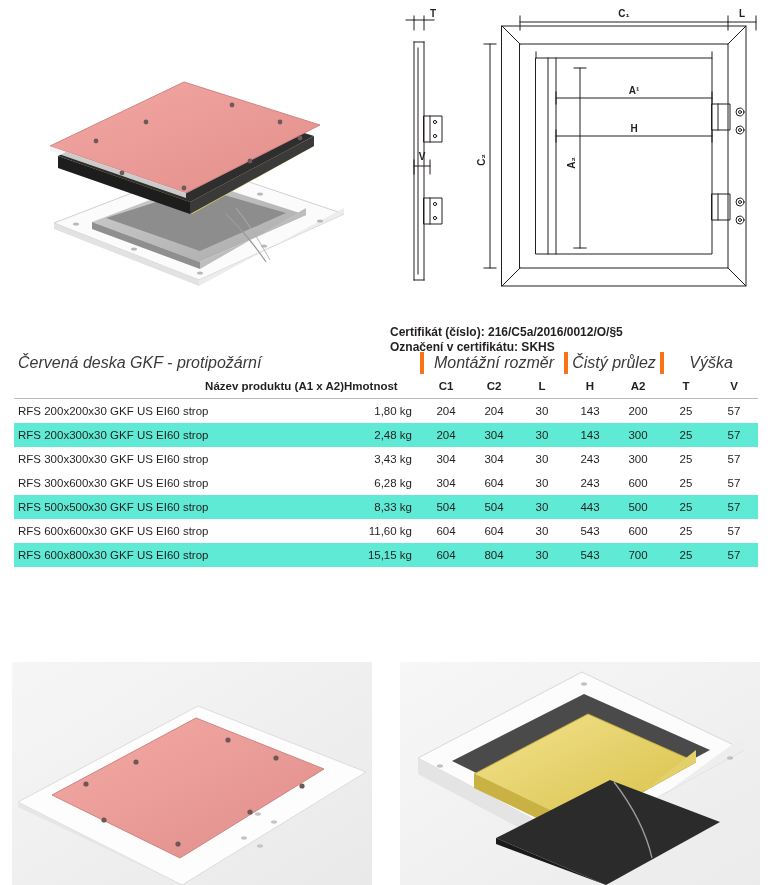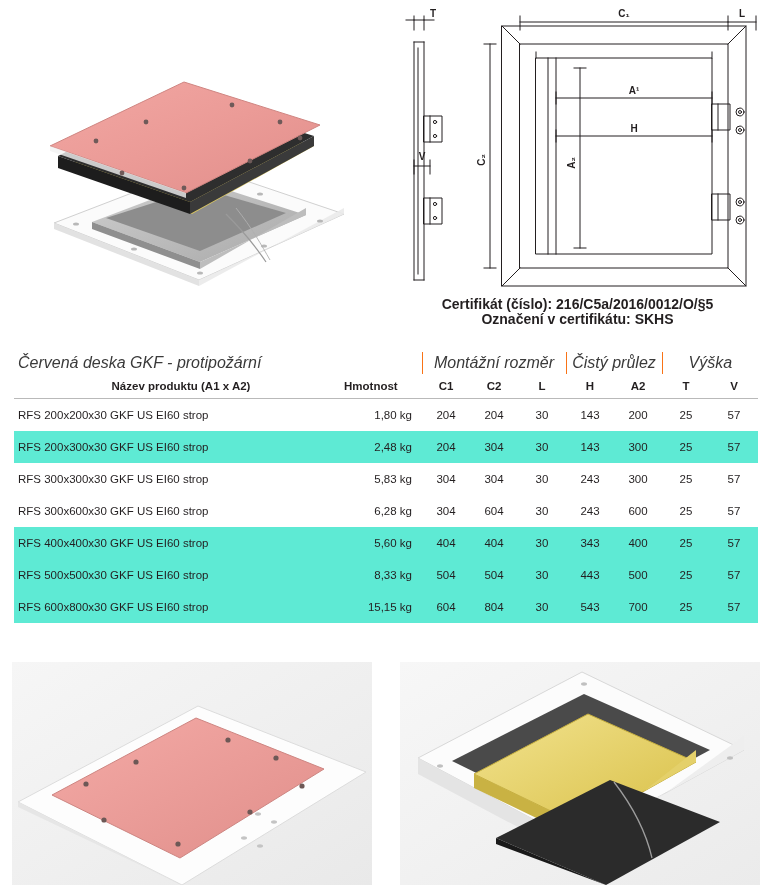--- a/index.html
+++ b/index.html
@@ -39,24 +39,23 @@
     top: 8px;
     width: 375px;
     height: 285px;
   }
   .drawings svg { display: block; }
 
   
   .cert {
     position: absolute;
     left: 390px;
-    top: 297px;
+    top: 325px;
     width: 375px;
-    text-align: center;
-    font-size: 14px;
+    font-size: 12px;
     font-weight: bold;
     line-height: 15px;
   }
 
   
   .table-wrap {
     position: absolute;
     left: 14px;
     top: 352px;
     width: 744px;
@@ -78,34 +77,34 @@
     white-space: nowrap;
   }
   .grouprow .g-left {
     text-align: left;
     padding-left: 4px;
   }
   .grouprow .g-center {
     text-align: center;
   }
   .grouprow .sep {
-    border-left: 1px solid #f97316;
+    border-left: 4px solid #f97316;
   }
   .headrow th {
     height: 24px;
     font-size: 11.5px;
     font-weight: bold;
     border-bottom: 1px solid #b9b9b9;
     white-space: nowrap;
   }
-  .headrow th.name  { text-align: center; padding-left: 4px; }
+  .headrow th.name  { text-align: right; padding-left: 4px; }
   .headrow th.num   { text-align: left; padding-right: 10px; }
   .headrow th.c     { text-align: center; }
 
-  tbody tr { height: 32px; margin-top: 29px; }
+  tbody tr { height: 24px; margin-top: 29px; }
   tbody tr.alt { background: #5eead4; }
   tbody td.name {
     text-align: left;
     padding-left: 4px;
     white-space: nowrap;
   }
   tbody td.weight {
     text-align: right;
     padding-right: 10px;
     white-space: nowrap;
@@ -367,59 +366,59 @@
           <td class="c">204</td>
           <td class="c">304</td>
           <td class="c">30</td>
           <td class="c">143</td>
           <td class="c">300</td>
           <td class="c">25</td>
           <td class="c">57</td>
         </tr>
         <tr>
           <td class="name">RFS 300x300x30 GKF US EI60 strop</td>
-          <td class="weight">5,83 kg</td>
+          <td class="weight">3,43 kg</td>
           <td class="c">304</td>
           <td class="c">304</td>
           <td class="c">30</td>
           <td class="c">243</td>
           <td class="c">300</td>
           <td class="c">25</td>
           <td class="c">57</td>
         </tr>
         <tr>
           <td class="name">RFS 300x600x30 GKF US EI60 strop</td>
           <td class="weight">6,28 kg</td>
           <td class="c">304</td>
           <td class="c">604</td>
           <td class="c">30</td>
           <td class="c">243</td>
           <td class="c">600</td>
           <td class="c">25</td>
           <td class="c">57</td>
         </tr>
         <tr class="alt">
-          <td class="name">RFS 400x400x30 GKF US EI60 strop</td>
-          <td class="weight">5,60 kg</td>
-          <td class="c">404</td>
-          <td class="c">404</td>
-          <td class="c">30</td>
-          <td class="c">343</td>
-          <td class="c">400</td>
-          <td class="c">25</td>
-          <td class="c">57</td>
-        </tr>
-        <tr class="alt">
           <td class="name">RFS 500x500x30 GKF US EI60 strop</td>
           <td class="weight">8,33 kg</td>
           <td class="c">504</td>
           <td class="c">504</td>
           <td class="c">30</td>
           <td class="c">443</td>
           <td class="c">500</td>
+          <td class="c">25</td>
+          <td class="c">57</td>
+        </tr>
+        <tr>
+          <td class="name">RFS 600x600x30 GKF US EI60 strop</td>
+          <td class="weight">11,60 kg</td>
+          <td class="c">604</td>
+          <td class="c">604</td>
+          <td class="c">30</td>
+          <td class="c">543</td>
+          <td class="c">600</td>
           <td class="c">25</td>
           <td class="c">57</td>
         </tr>
         <tr class="alt">
           <td class="name">RFS 600x800x30 GKF US EI60 strop</td>
           <td class="weight">15,15 kg</td>
           <td class="c">604</td>
           <td class="c">804</td>
           <td class="c">30</td>
           <td class="c">543</td>

